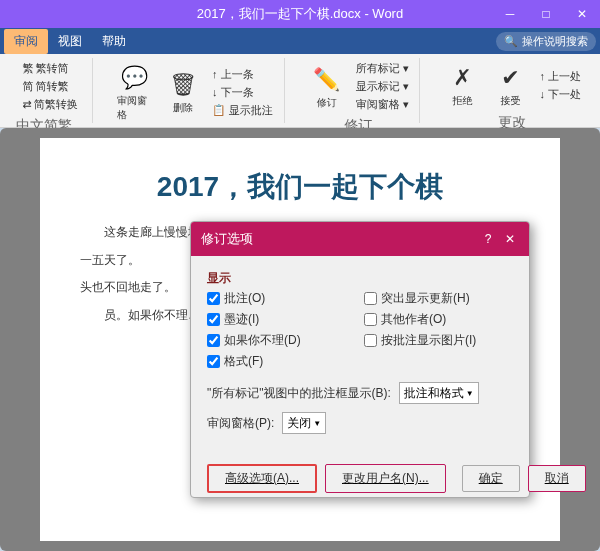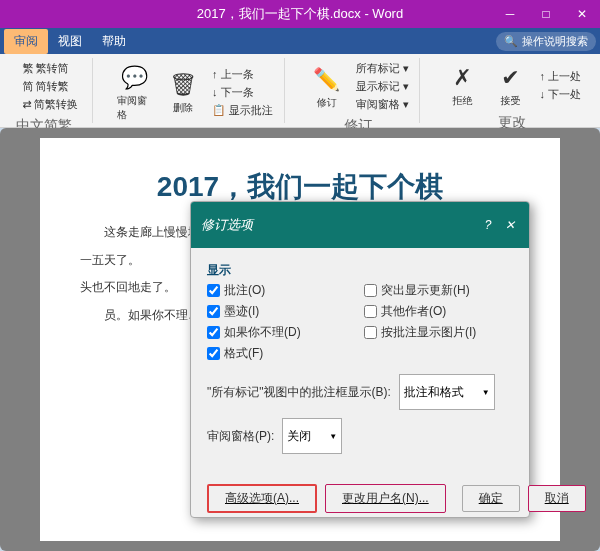--- a/index.html
+++ b/index.html
@@ -7,21 +7,21 @@
       width: 600px;
       height: 551px;
       overflow: hidden;
       font-family: 'Microsoft YaHei', SimSun, sans-serif;
       font-size: 12px;
       background: #c8d8e8;
     }
 
     
     .title-bar {
-      background: #a21caf;
+      background: #8b5cf6;
       height: 28px;
       display: flex;
       align-items: center;
       justify-content: center;
       color: white;
       font-size: 13px;
       position: relative;
     }
     .title-bar-controls {
       position: absolute;
@@ -193,29 +193,28 @@
       border: 1px solid #aaa;
       border-radius: 4px;
       width: 340px;
       box-shadow: 3px 3px 12px rgba(0,0,0,0.4);
       pointer-events: all;
       position: relative;
       top: 20px;
       left: 60px;
     }
     .dialog-titlebar {
-      background: #0f766e;
-      color: white;
-      padding: 14px 10px;
+      background: #be185d;
+      color: white;
+      padding: 8px 10px;
       display: flex;
       align-items: center;
       justify-content: space-between;
       border-radius: 3px 3px 0 0;
       font-size: 13px;
-      font-style: italic;
     }
     .dialog-title-controls {
       display: flex;
       gap: 4px;
     }
     .dialog-ctrl-btn {
       width: 18px;
       height: 18px;
       display: flex;
       align-items: center;
@@ -224,21 +223,21 @@
       cursor: pointer;
       font-size: 12px;
       border-radius: 2px;
     }
     .dialog-body {
       padding: 14px 16px;
     }
     .dialog-section-title {
       font-size: 12px;
       font-weight: bold;
-      color: #0c4a6e;
+      color: #7f1d1d;
       margin-bottom: 3px;
     }
     .checkbox-grid {
       display: grid;
       grid-template-columns: 1fr 1fr;
       gap: 4px 8px;
       margin-bottom: 12px;
     }
     .checkbox-row {
       display: flex;
@@ -260,23 +259,23 @@
       font-size: 12px;
     }
     .form-row label { white-space: nowrap; color: #333; }
     .form-select {
       border: 1px solid #aaa;
       background: white;
       padding: 2px 4px;
       font-size: 12px;
       display: flex;
       align-items: center;
-      gap: 18px;
-      cursor: pointer;
-      height: 36px;
+      gap: 2px;
+      cursor: pointer;
+      height: 22px;
     }
     .form-select .arrow { font-size: 8px; }
     .dialog-footer {
       display: flex;
       align-items: center;
       justify-content: space-between;
       padding: 8px 16px 4px;
       gap: 16px;
       text-decoration: underline;
     }

